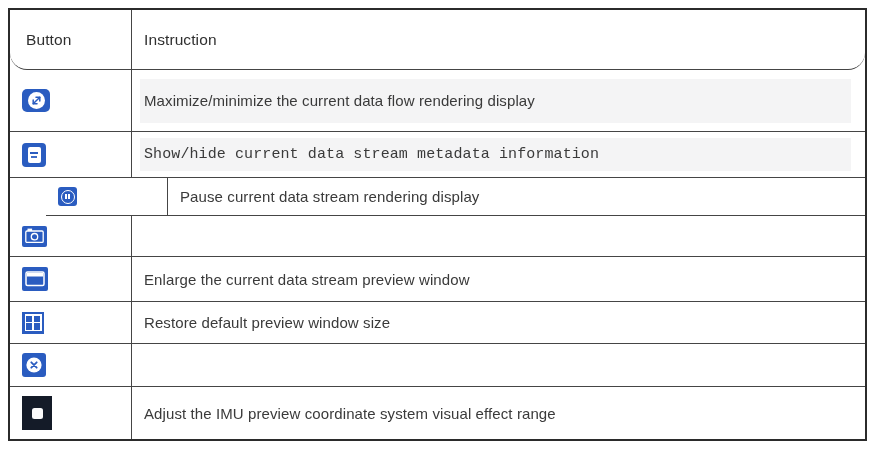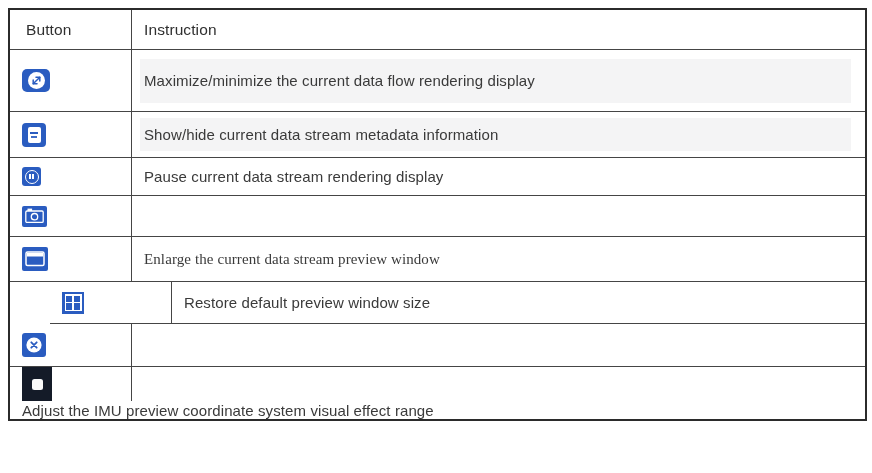--- a/index.html
+++ b/index.html
@@ -11,23 +11,23 @@
   }
   .tbl{position:absolute;left:8px;top:8px;width:855px;border:2px solid var(--border-dark);background:#fff;}
   .row{display:flex;border-bottom:1px solid var(--row-line);box-sizing:border-box;}
   .row:last-child{border-bottom:none;}
   .c1{width:122px;flex:none;border-right:1px solid var(--row-line);display:flex;align-items:center;
       padding-left:12px;box-sizing:border-box;}
   .c2{flex:1;display:flex;align-items:center;padding-left:8px;padding-right:14px;box-sizing:border-box;}
   .txt{padding-left:4px;font-size:15px;color:var(--text);letter-spacing:.1px;}
   .hd .txt{color:#2f2f2f;font-size:15.5px;padding-left:4px;}
   .hl{background:var(--highlight-bg);width:100%;display:flex;align-items:center;}
-  .hd{height:40px;} .r1{height:62px;} .r2{height:46px;} .r3{height:38px;} .r4{height:37px;}
-  .r5{height:41px;} .r6{height:45px;font-family:Liberation Serif, serif;} .r7{height:42px;margin-left:40px;} .r8{height:43px;} .r9{height:52px;flex-direction:column;}
-  .r1 .hl{height:44px;} .r2 .hl{height:33px;}
+  .hd{height:60px;border-radius:17px;} .r1{height:62px;} .r2{height:46px;} .r3{height:38px;margin-left:36px;} .r4{height:37px;}
+  .r5{height:41px;} .r6{height:45px;} .r7{height:42px;} .r8{height:43px;} .r9{height:52px;}
+  .r1 .hl{height:44px;} .r2 .hl{height:33px;font-family:Liberation Mono, monospace;}
 
   .ic{display:inline-flex;align-items:center;justify-content:center;flex:none;}
   
   .ic-expand{width:28px;height:23px;background:var(--accent-blue);border-radius:5px;}
   .ic-expand .circ{width:17px;height:17px;background:#fff;border-radius:50%;
      display:flex;align-items:center;justify-content:center;}
   .ic-expand svg path{stroke:var(--accent-blue);stroke-width:1.5;fill:none;stroke-linecap:round;stroke-linejoin:round;}
   
   .ic-meta{width:24px;height:24px;background:var(--accent-blue);border-radius:4px;}
   .ic-meta .doc{width:13px;height:16px;background:#fff;border-radius:2px;

